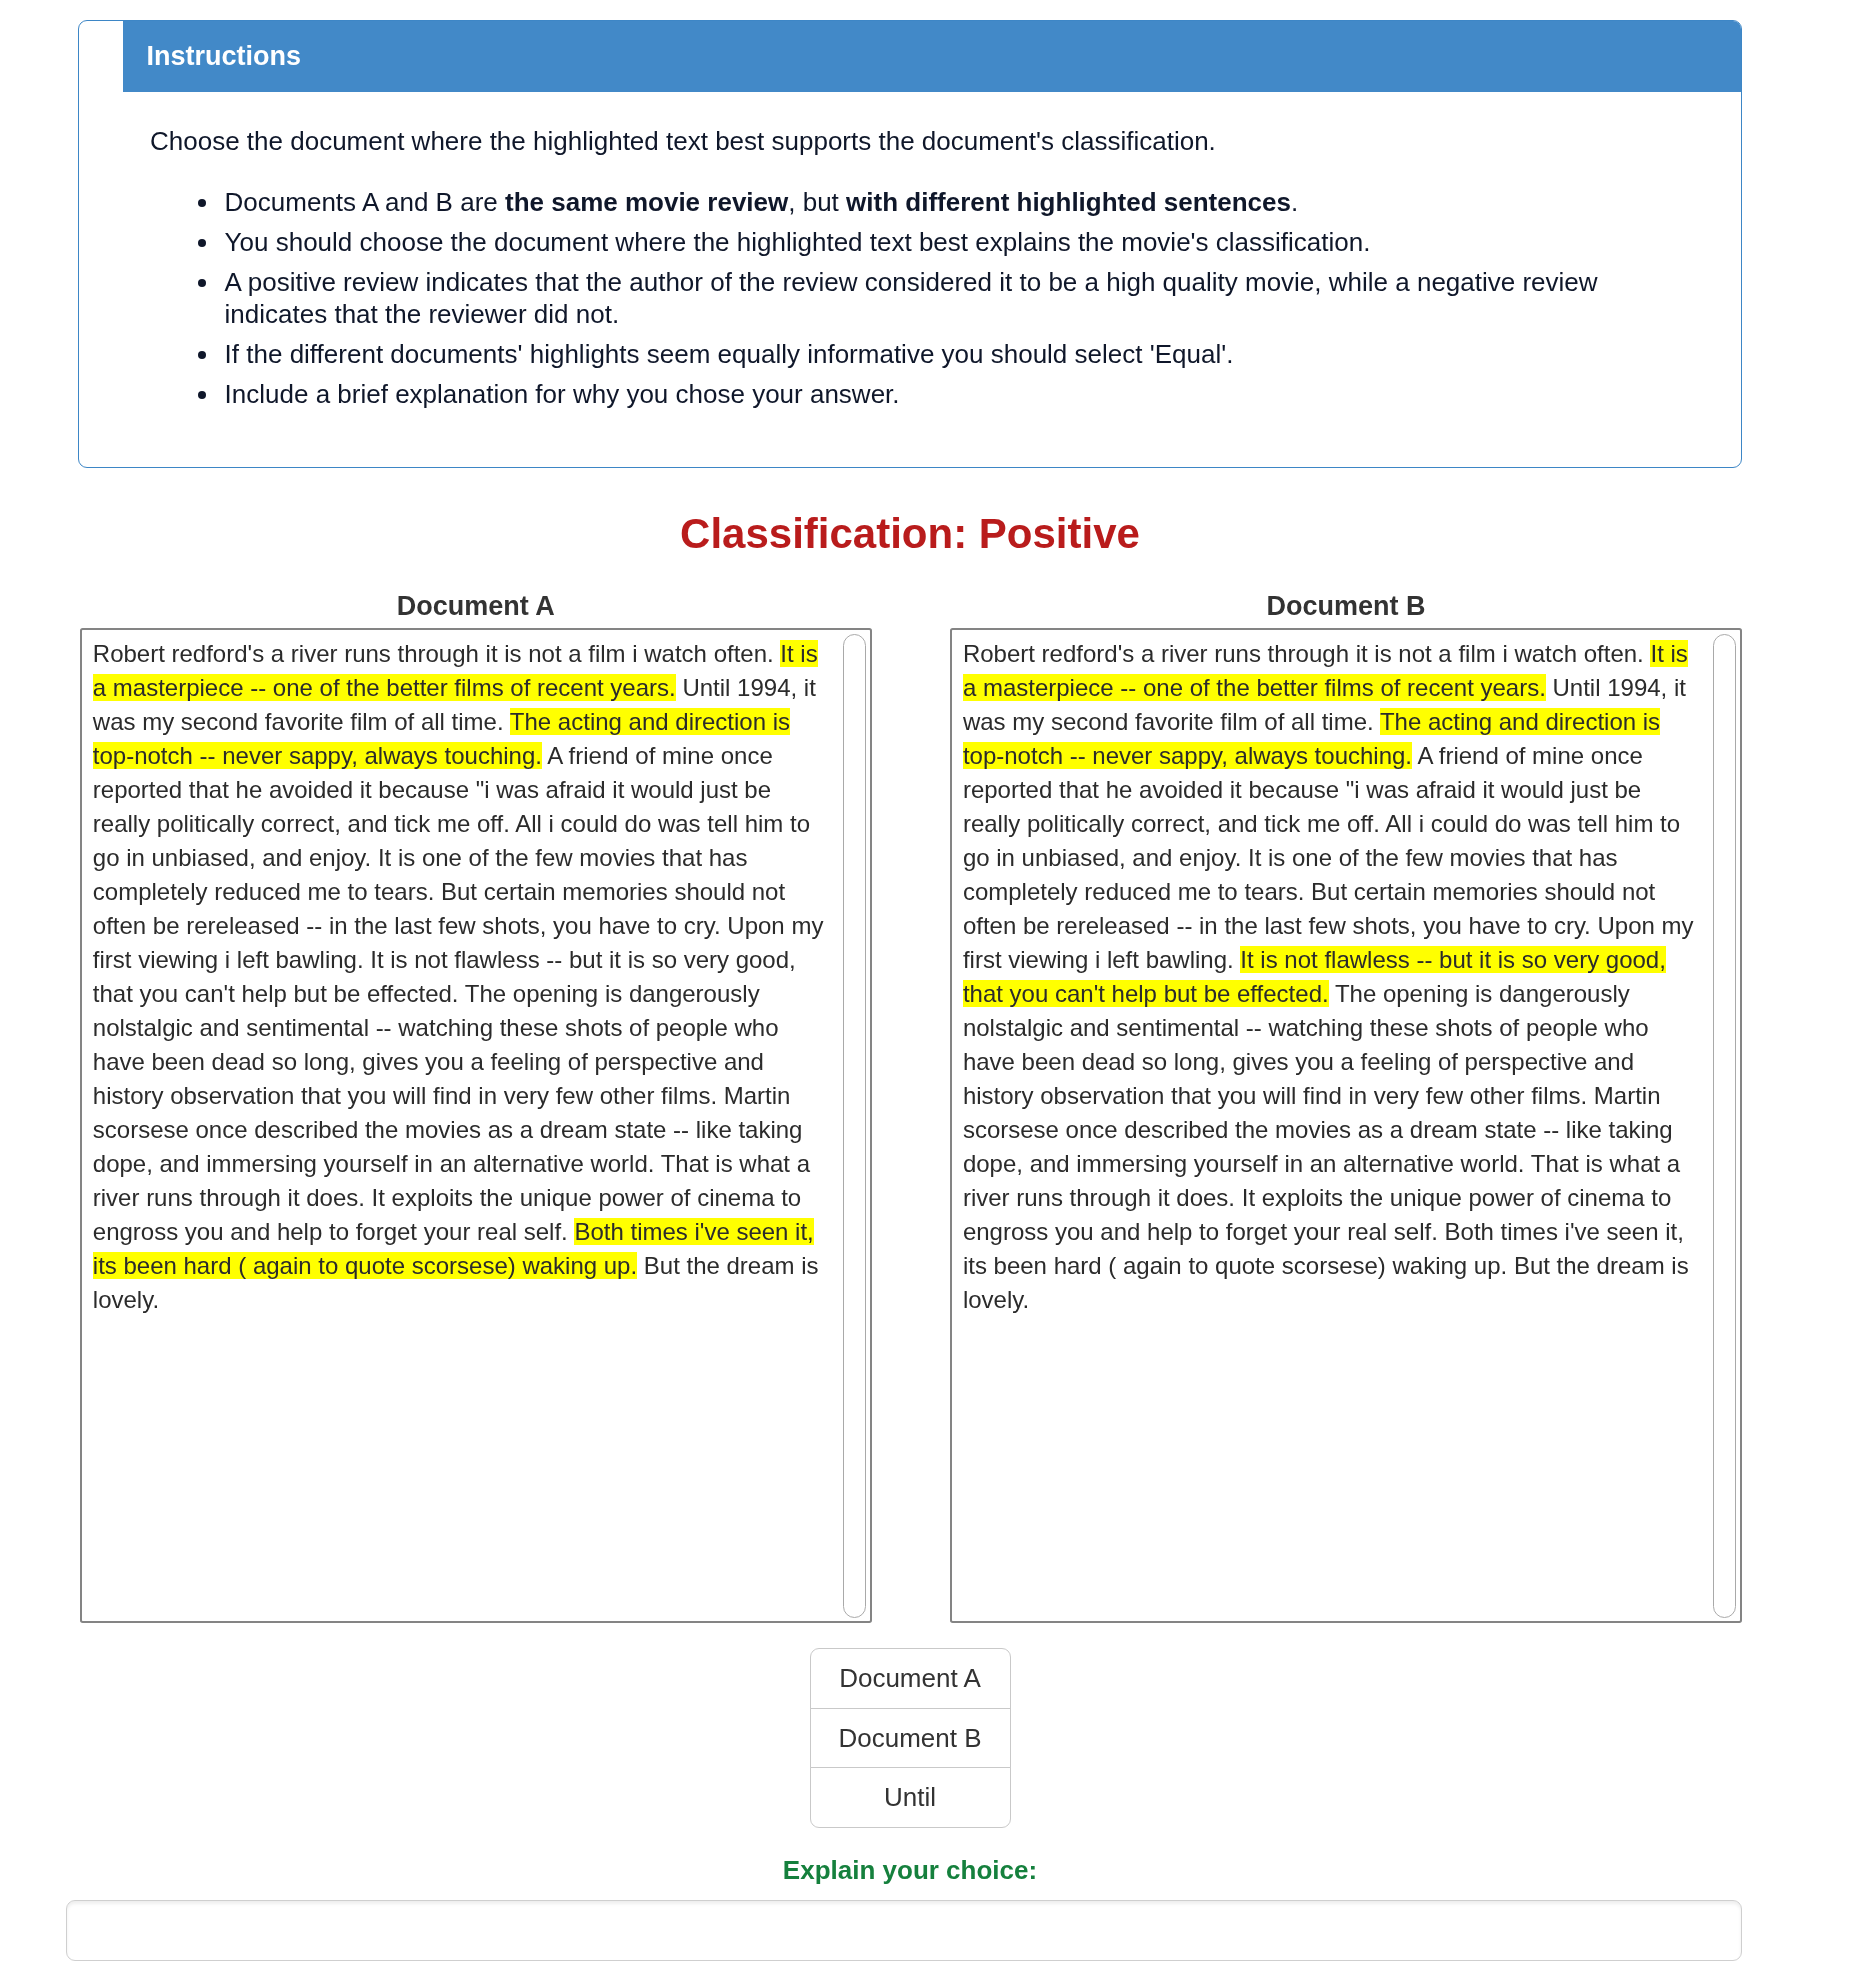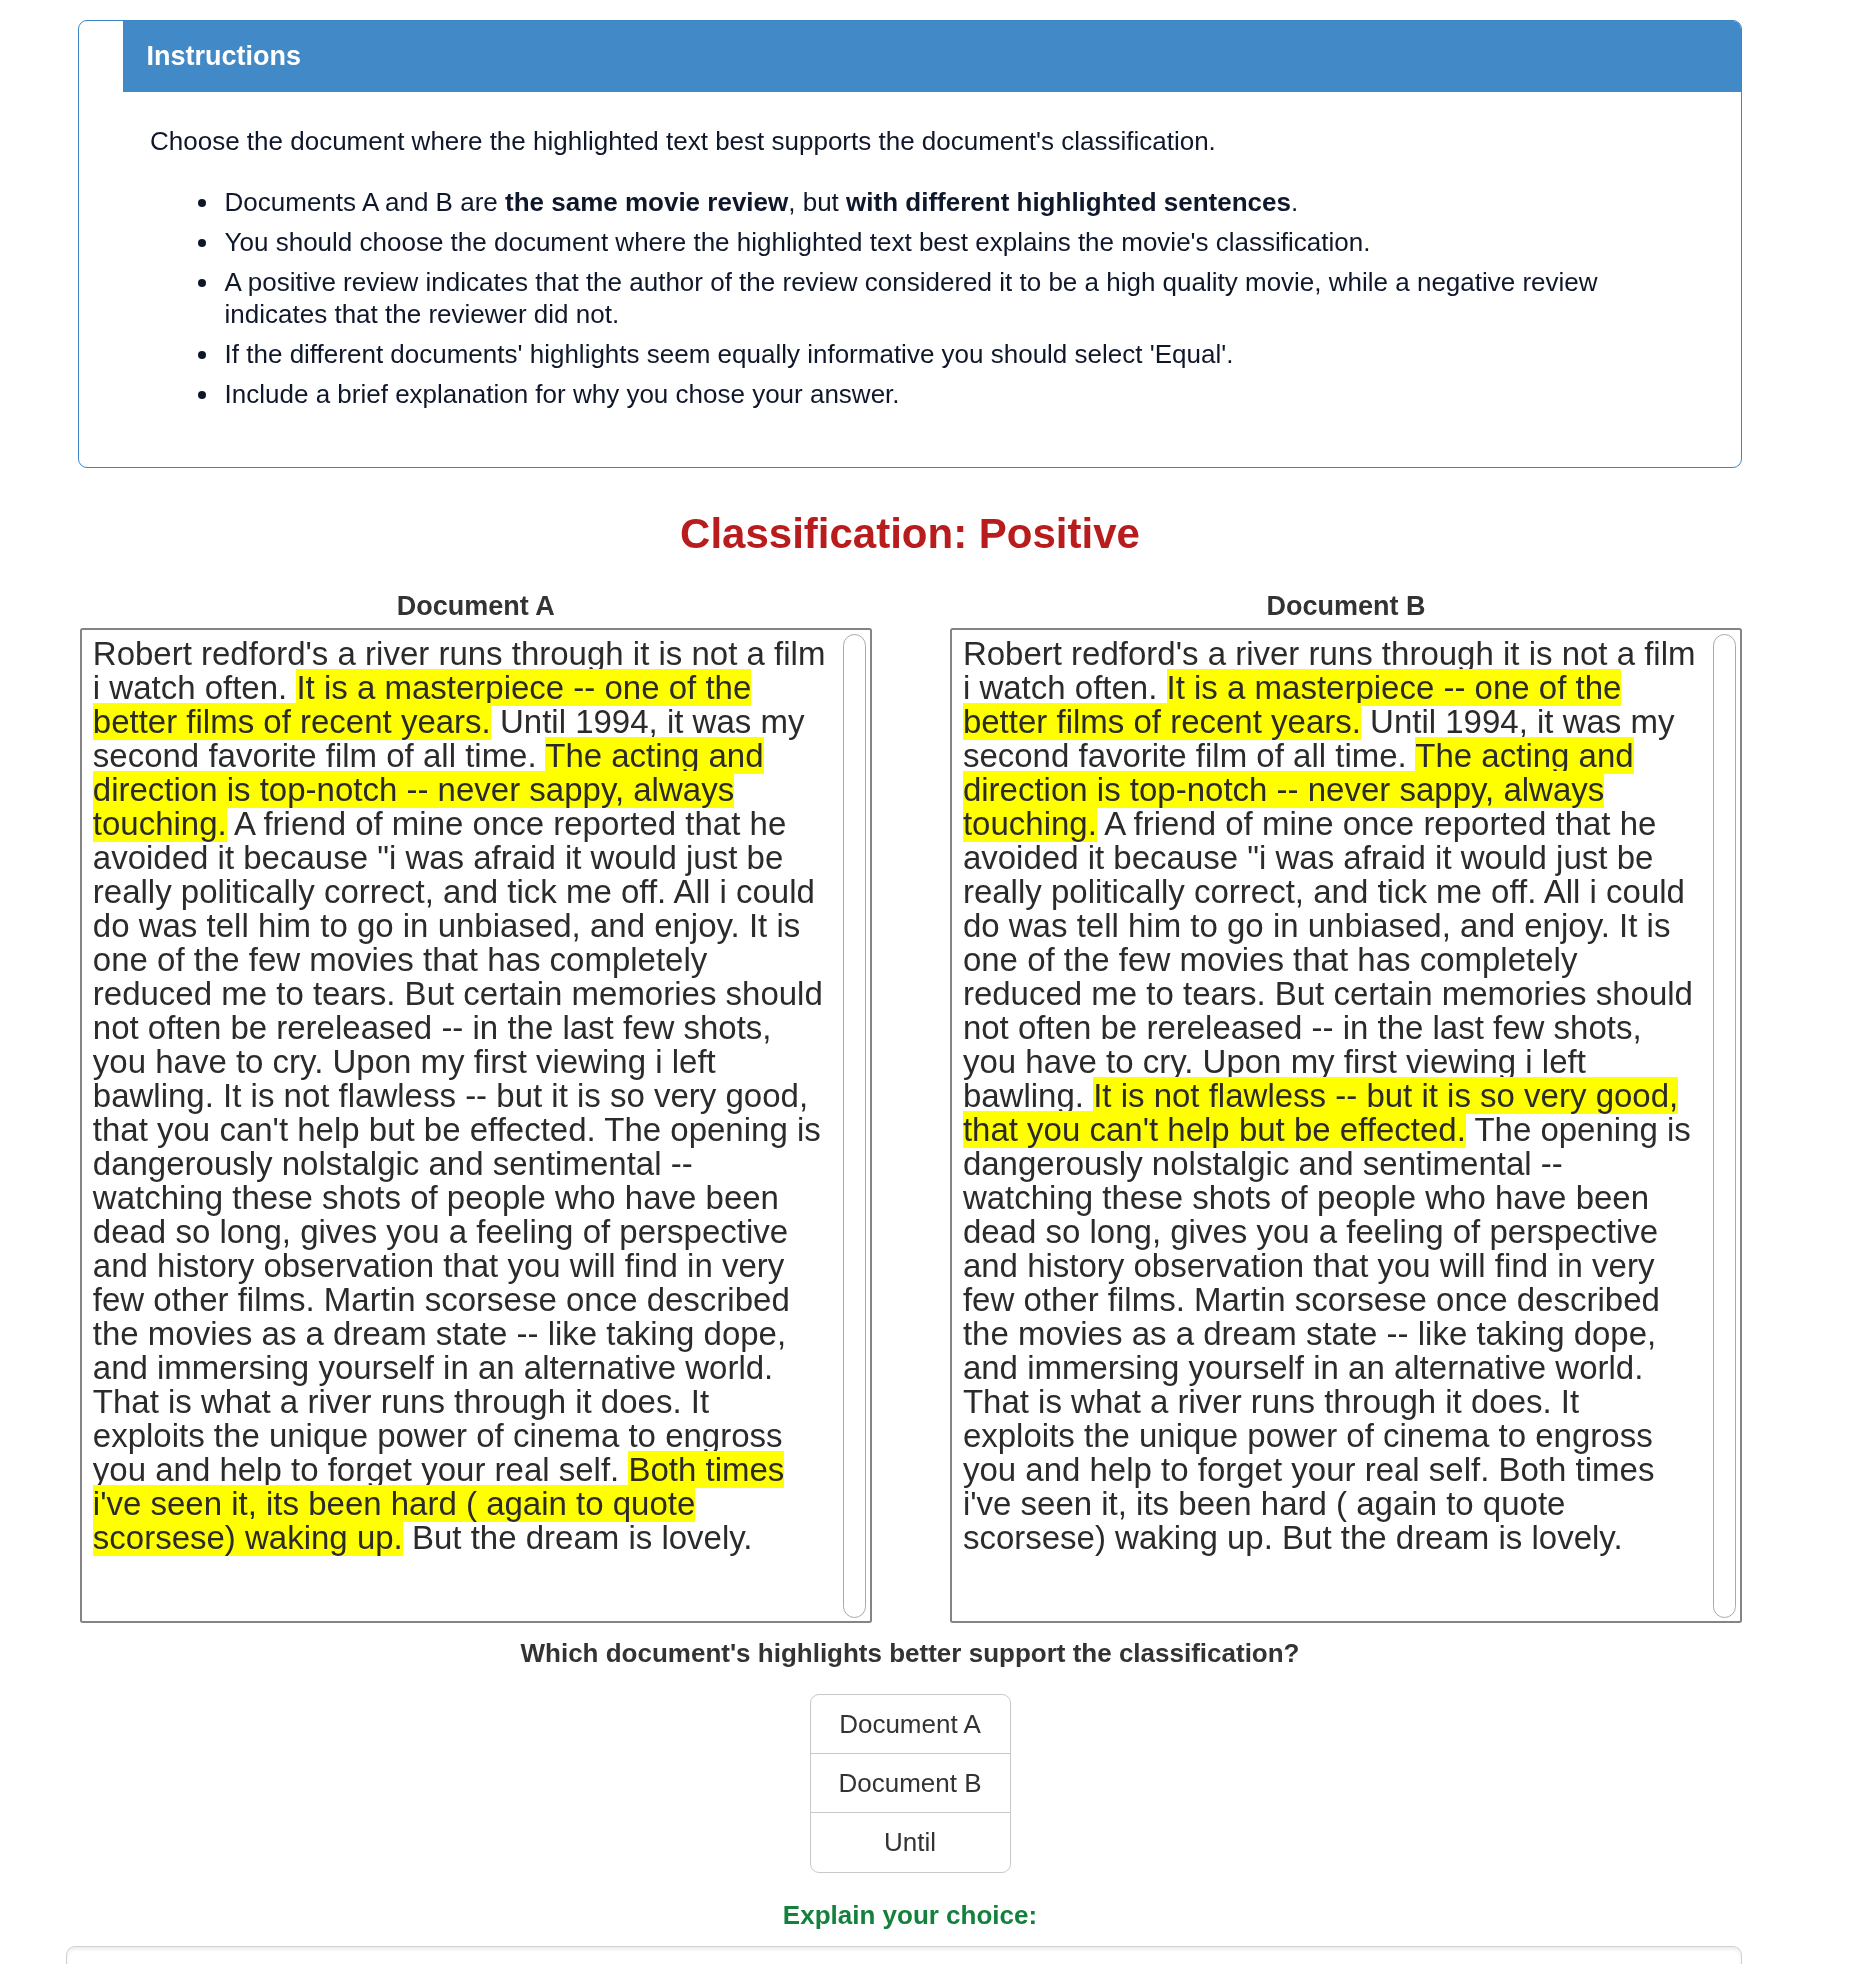--- a/index.html
+++ b/index.html
@@ -70,21 +70,21 @@
     margin: 0 0 6.3px 0;
   }
   .doc-box {
     position: relative;
     box-sizing: border-box;
     height: 995px;
     border: 2.7px solid #848484;
     border-radius: 2.7px;
     background: #ffffff;
     padding: 7.2px 43px 7.2px 11px;
-    font-size: 33px;
+    font-size: 24px;
     line-height: 34px;
     color: #2b2b2b;
     overflow: hidden;
   }
   .doc-box .hl { background: #ffff00; }
   .scrollbar-pill {
     position: absolute;
     top: 3.6px;
     bottom: 3.6px;
     right: 3.6px;
@@ -179,21 +179,20 @@
     </div>
     <div class="doc-col">
       <div class="doc-header">Document B</div>
       <div class="doc-box">
         <span class="doc-text"><span>Robert redford's a river runs through it is not a film i watch often. </span><span class="hl">It is a masterpiece -- one of the better films of recent years.</span><span> Until 1994, it was my second favorite film of all time. </span><span class="hl">The acting and direction is top-notch -- never sappy, always touching.</span><span> A friend of mine once reported that he avoided it because "i was afraid it would just be really politically correct, and tick me off. All i could do was tell him to go in unbiased, and enjoy. It is one of the few movies that has completely reduced me to tears. But certain memories should not often be rereleased -- in the last few shots, you have to cry. Upon my first viewing i left bawling. </span><span class="hl">It is not flawless -- but it is so very good, that you can't help but be effected.</span><span> The opening is dangerously nolstalgic and sentimental -- watching these shots of people who have been dead so long, gives you a feeling of perspective and history observation that you will find in very few other films. Martin scorsese once described the movies as a dream state -- like taking dope, and immersing yourself in an alternative world. That is what a river runs through it does. It exploits the unique power of cinema to engross you and help to forget your real self. Both times i've seen it, its been hard ( again to quote scorsese) waking up. But the dream is lovely.</span></span>
         <span class="scrollbar-pill"></span>
       </div>
     </div>
   </div>
 
-  <div class="question">Which document's highlights better support the classification?</div>
 
   <div class="btn-group">
     <button type="button">Document A</button>
     <button type="button">Document B</button>
     <button type="button">Until</button>
   </div>
 
   <div class="explain-label">Explain your choice:</div>
   <input type="text" class="explain-input" value="" style="">
 

